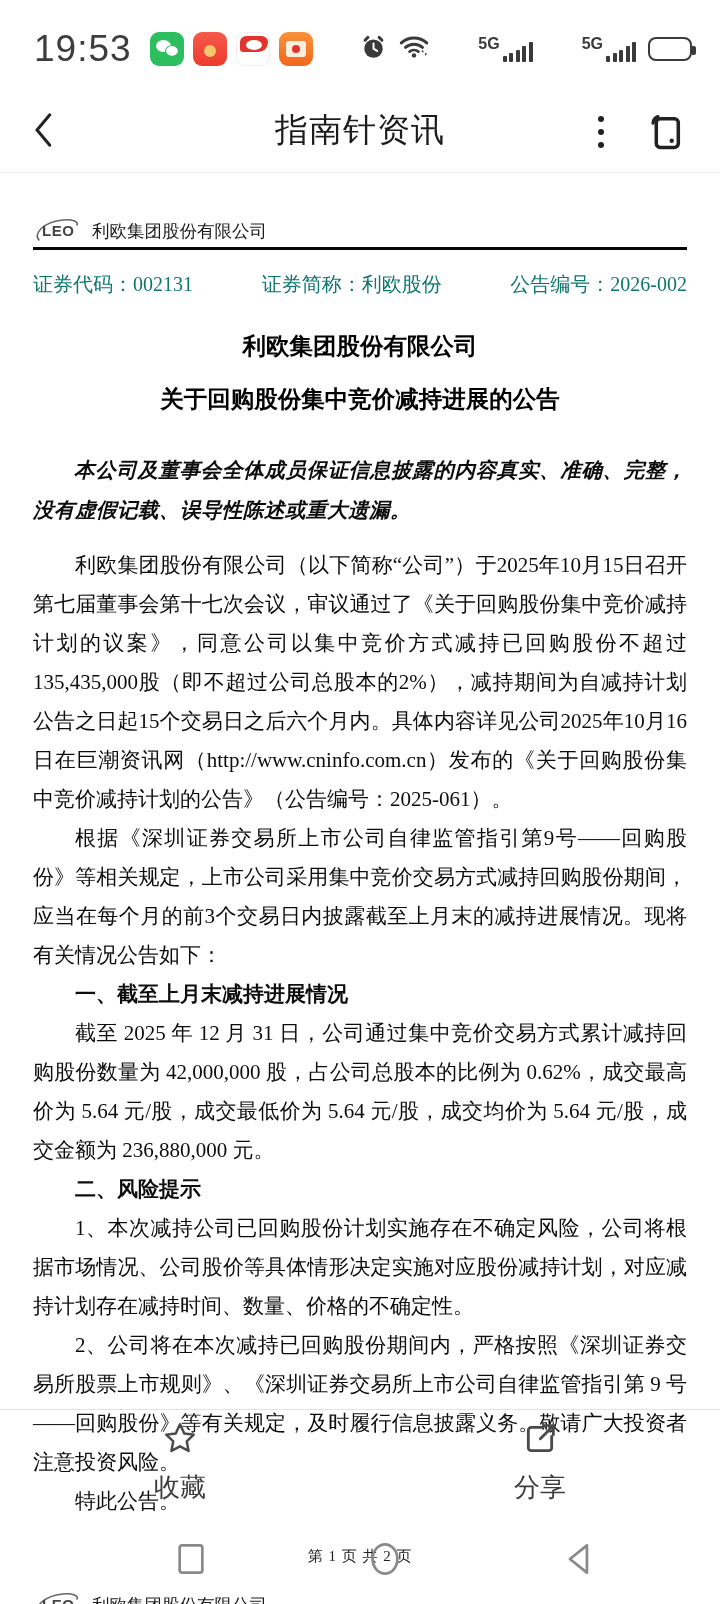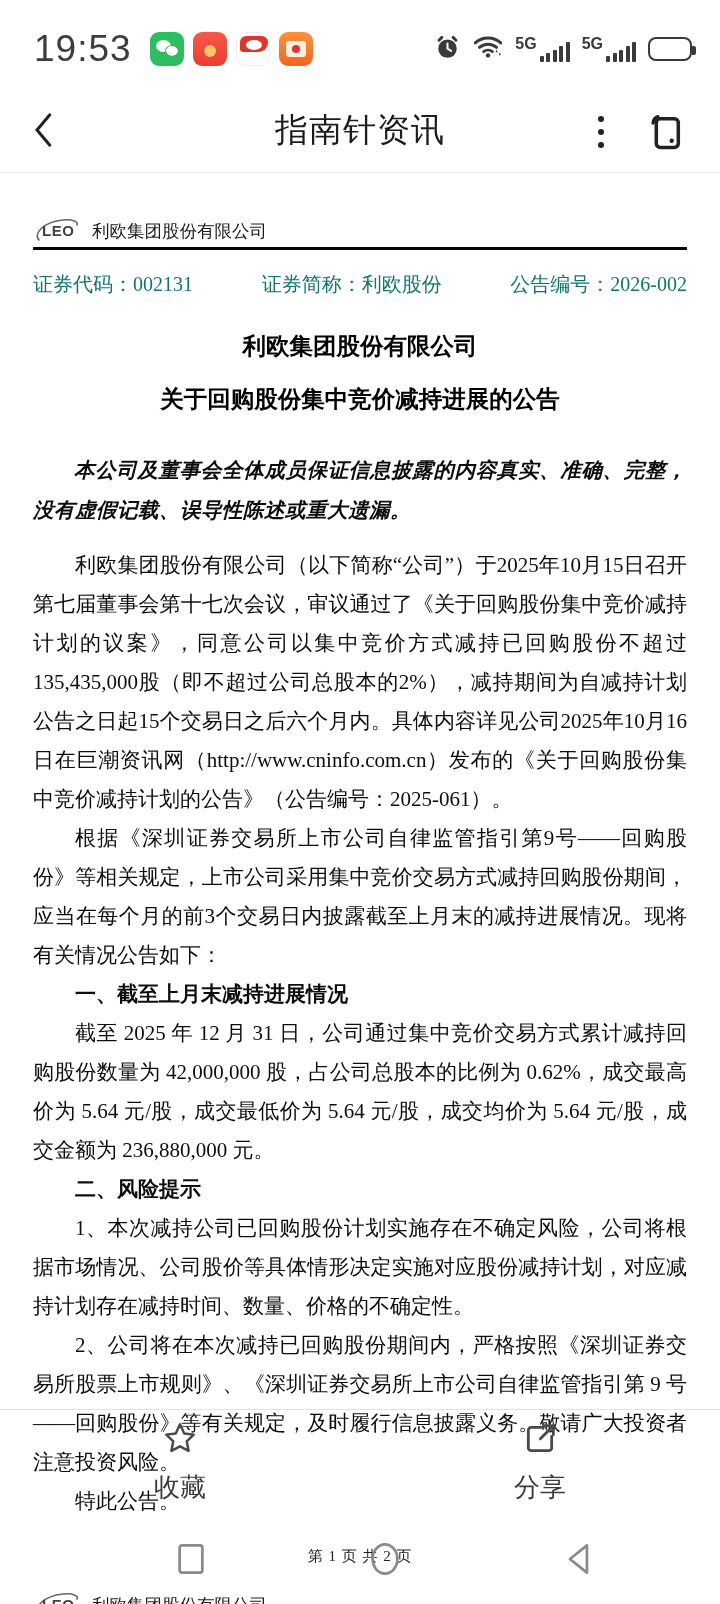--- a/index.html
+++ b/index.html
@@ -29,21 +29,21 @@
   .chip-redenvelope::before { content:""; position:absolute; left:11px; top:13px; width:12px; height:12px; background:#f7c66a; border-radius:50%; }
   .chip-jd { background: #fff; border: 1px solid #eee; }
   .chip-jd::before { content:""; position:absolute; left:3px; top:3px; width:28px; height:16px; background:#e2342c; border-radius: 8px 8px 12px 4px; }
   .chip-jd::after { content:""; position:absolute; left:9px; top:7px; width:16px; height:10px; background:#fff; border-radius:50%; }
   .chip-packet { background: linear-gradient(#f9923c,#f2661c); }
   .chip-packet::before { content:""; position:absolute; left:7px; top:9px; width:20px; height:16px; background:#fdeedd; border-radius:3px; }
   .chip-packet::after { content:""; position:absolute; left:13px; top:13px; width:8px; height:8px; background:#e2342c; border-radius:50%; }
 
   .sb-right { display: flex; align-items: center; gap: 12px; }
   .sig-group { display: flex; align-items: flex-end; gap: 3px; }
-  .sig-label { font-size: 16px; font-weight: bold; color: #3a3a3a; line-height: 1; margin-bottom: 10px; }
+  .sig-label { font-size: 16px; font-weight: bold; color: #3a3a3a; line-height: 1; margin-bottom: 10px; margin-left: 37px; }
   .bars { display: flex; align-items: flex-end; gap: 2.5px; }
   .bars i { display: block; width: 4px; background: #3a3a3a; border-radius: 1px; }
   .battery { position: relative; width: 44px; height: 24px; border: 2.5px solid #3a3a3a; border-radius: 8px; padding: 2.5px; }
   .battery::after { content:""; position:absolute; right:-6px; top:7px; width:4px; height:9px; background:#3a3a3a; border-radius:0 2px 2px 0; }
   .battery-fill { height: 100%; width: 82%; background: #3a3a3a; border-radius: 3px; }
 
   
   .title-bar {
     height: 84px; position: relative;
     display: flex; align-items: center;

